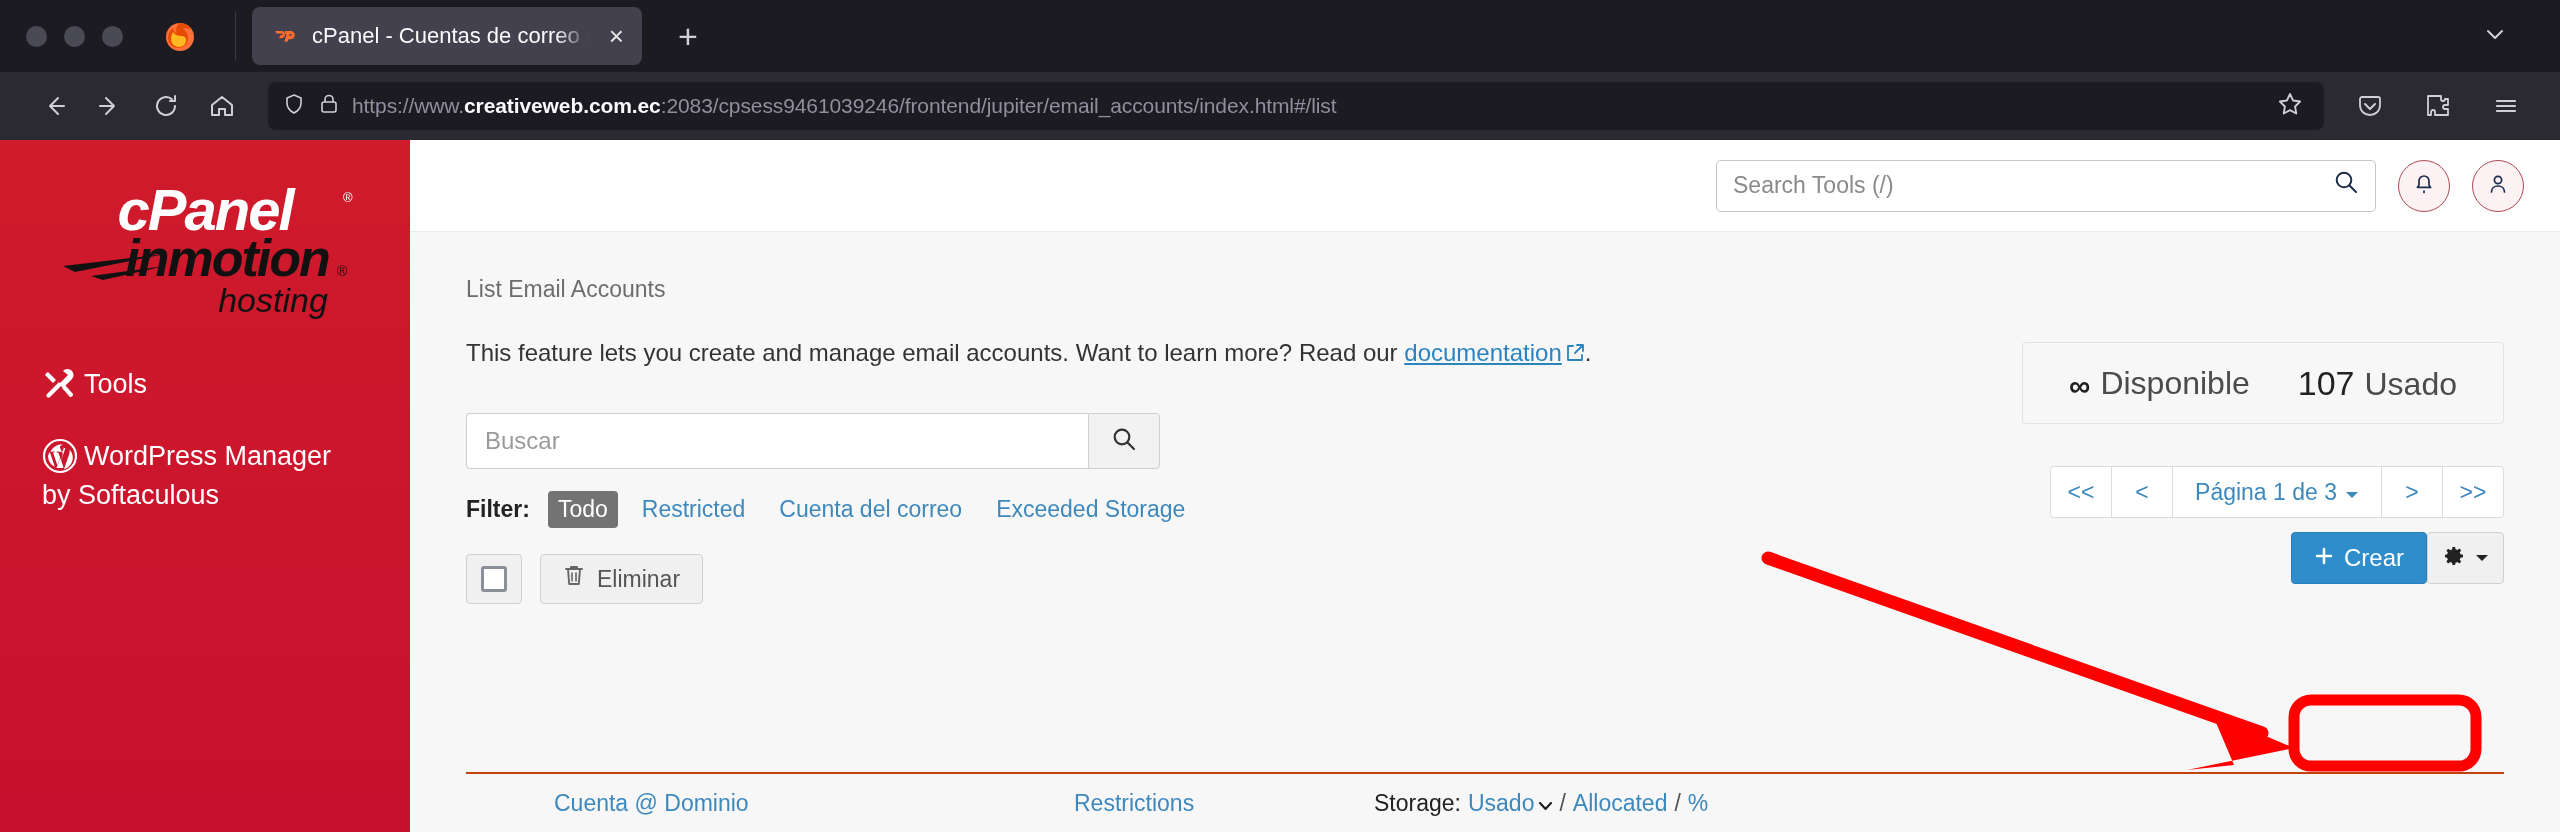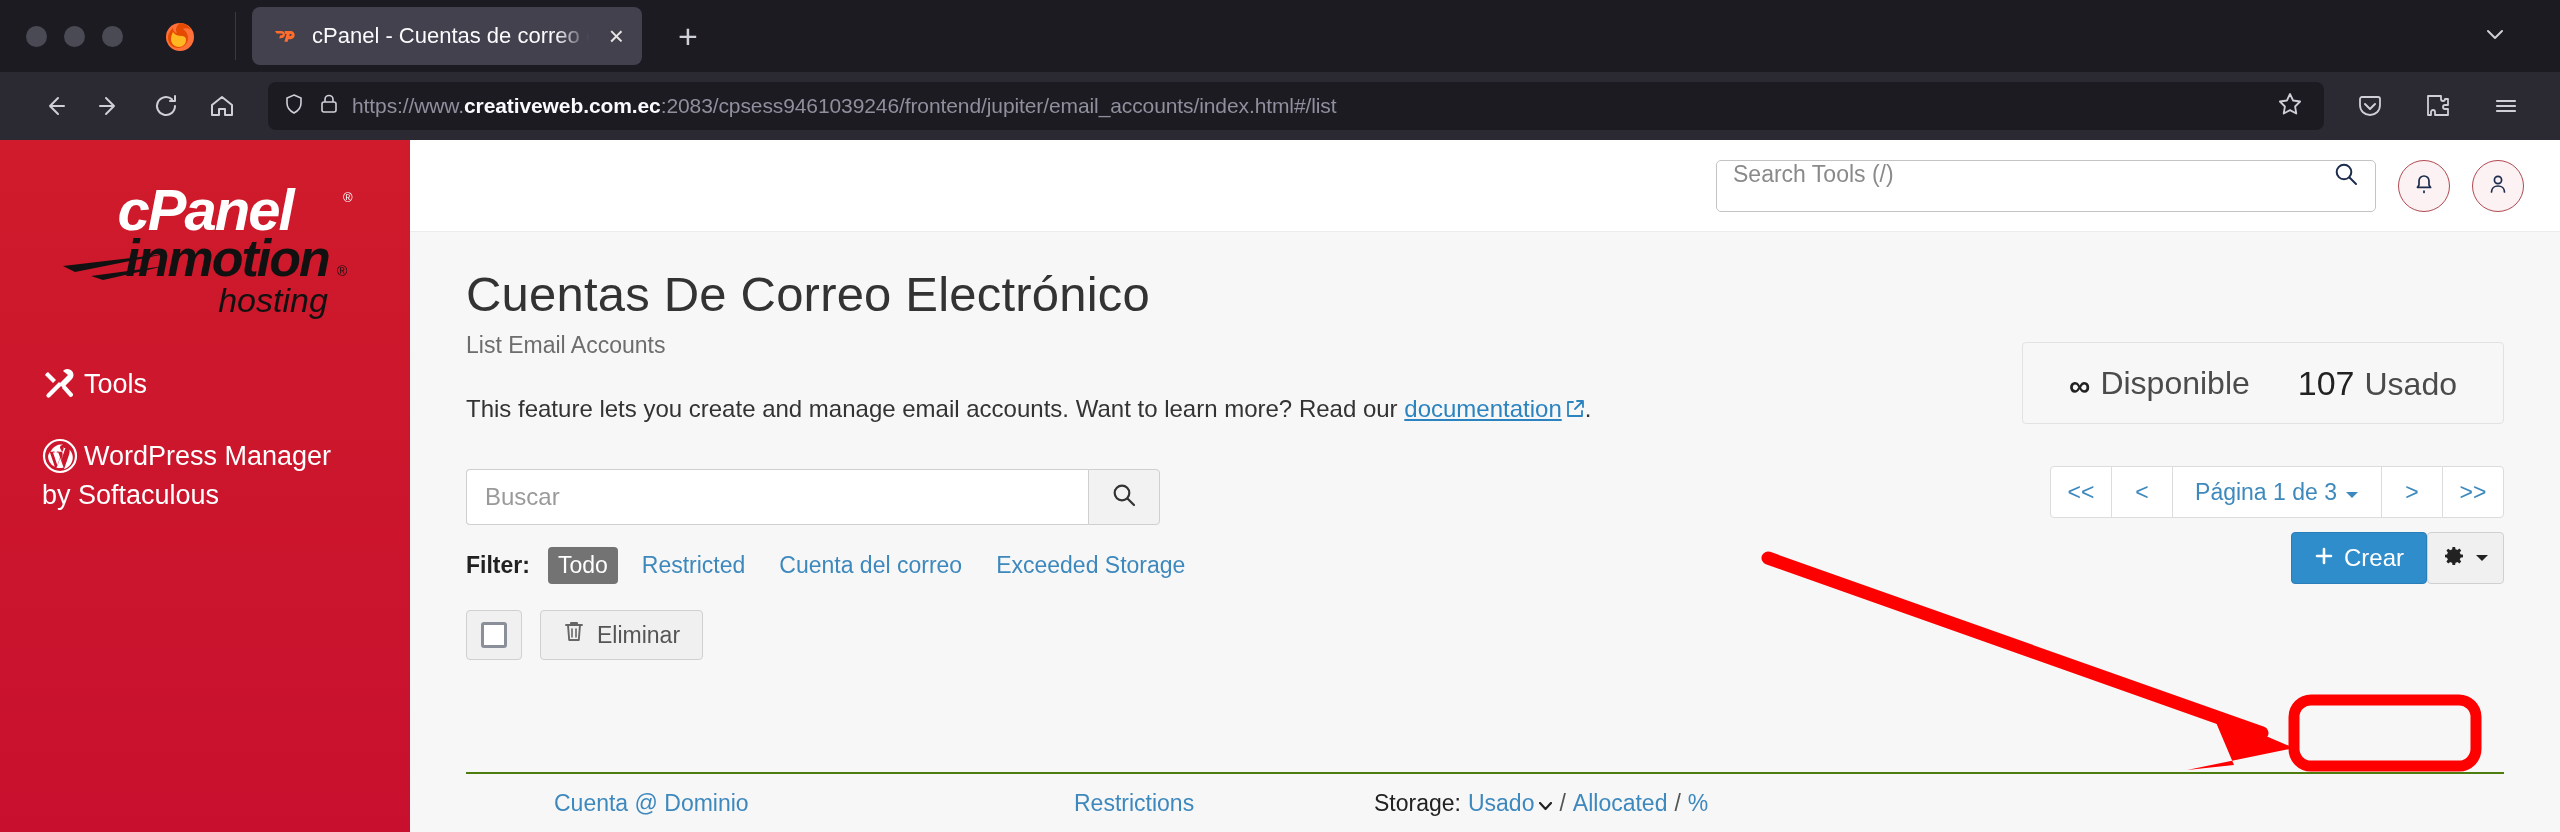--- a/index.html
+++ b/index.html
@@ -83,21 +83,21 @@
   .side-sub { color: #fff; font-size: 27px; padding-left: 42px; margin-top: 6px; }
 
   .content { position: absolute; left: 410px; top: 0; right: 0; height: 692px; }
   .topbar {
     height: 92px; background: #fff; display: flex; align-items: center;
     justify-content: flex-end; padding-right: 36px; gap: 22px;
     border-bottom: 1px solid #ececec;
   }
   .tools-search {
     width: 660px; height: 52px; border: 1px solid #c4c4c4; border-radius: 5px;
-    background: #fff; display: flex; align-items: flex-start; padding: 0 16px;
+    background: #fff; display: flex; align-items: flex-end; padding: 12px 16px;
   }
   .tools-search input {
     border: 0; outline: 0; flex: 1; font-size: 23px; color: #6b6b6b;
     font-family: "Liberation Sans", sans-serif; background: transparent;
   }
   .tools-search input::placeholder { color: #8a8a8a; }
   .circ-btn {
     width: 52px; height: 52px; border-radius: 50%; border: 1.5px solid #b04a52;
     background: #fdf2f3; display: flex; align-items: center; justify-content: center;
     color: #1c2c4c;
@@ -173,21 +173,21 @@
     height: 52px; background: #2f8dcb; border: 1px solid #2a7fb8; border-radius: 4px;
     color: #fff; font-size: 24px; display: flex; align-items: center; gap: 10px; padding: 0 22px;
   }
   .gear-btn {
     height: 52px; border: 1px solid #d0d0d0; border-radius: 4px; background: #f0f0f0;
     display: flex; align-items: center; gap: 9px; padding: 0 14px; color: #222;
   }
 
   .tbl-head {
     position: absolute; left: 56px; right: 56px; bottom: 0; height: 60px;
-    border-top: 2px solid #4d7c0f; display: flex; align-items: center;
+    border-top: 2px solid #c2410c; display: flex; align-items: center;
     font-size: 23px;
   }
   .th { color: #3d88bd; }
   .th.c1 { margin-left: 88px; width: 520px; }
   .th.c2 { width: 300px; }
   .th.c3 { color: #222; display: flex; gap: 7px; align-items: center; }
   .th.c3 a { color: #3d88bd; text-decoration: none; display: inline-flex; align-items: center; gap: 5px; }
   .th.c3 .sep { color: #555; }
 
   
@@ -356,21 +356,20 @@
           <span>
             <svg width="24" height="24" viewBox="0 0 24 24">
                 <circle cx="12" cy="8" r="3.6" stroke="#1c2c4c" stroke-width="1.7" fill="none"></circle>
                 <path d="M5.5 20c0-3.8 2.9-6 6.5-6s6.5 2.2 6.5 6" stroke="#1c2c4c" stroke-width="1.7" fill="none" stroke-linecap="round"></path>
               </svg>
           </span>
         </span>
       </div>
 
       <div class="main">
-        <h1 class="page-title">Cuentas De Correo Electrónico</h1>
         <div class="page-sub">List Email Accounts</div>
 
         <p class="page-desc"><span>This feature lets you create and manage email accounts. Want to learn more? Read our </span><a href="#">documentation</a><span class="ext-icon"><svg width="20" height="20" viewBox="0 0 20 20">
                 <path d="M8 3H3v14h14v-5" stroke="#2b84c0" stroke-width="1.8" fill="none" stroke-linecap="round" stroke-linejoin="round"></path>
                 <path d="M12 2h6v6M18 2l-8 8" stroke="#2b84c0" stroke-width="1.8" fill="none" stroke-linecap="round" stroke-linejoin="round"></path>
               </svg></span><span>.</span></p>
 
         <div class="stats">
           <div class="stat">
             <span class="inf">∞</span>

